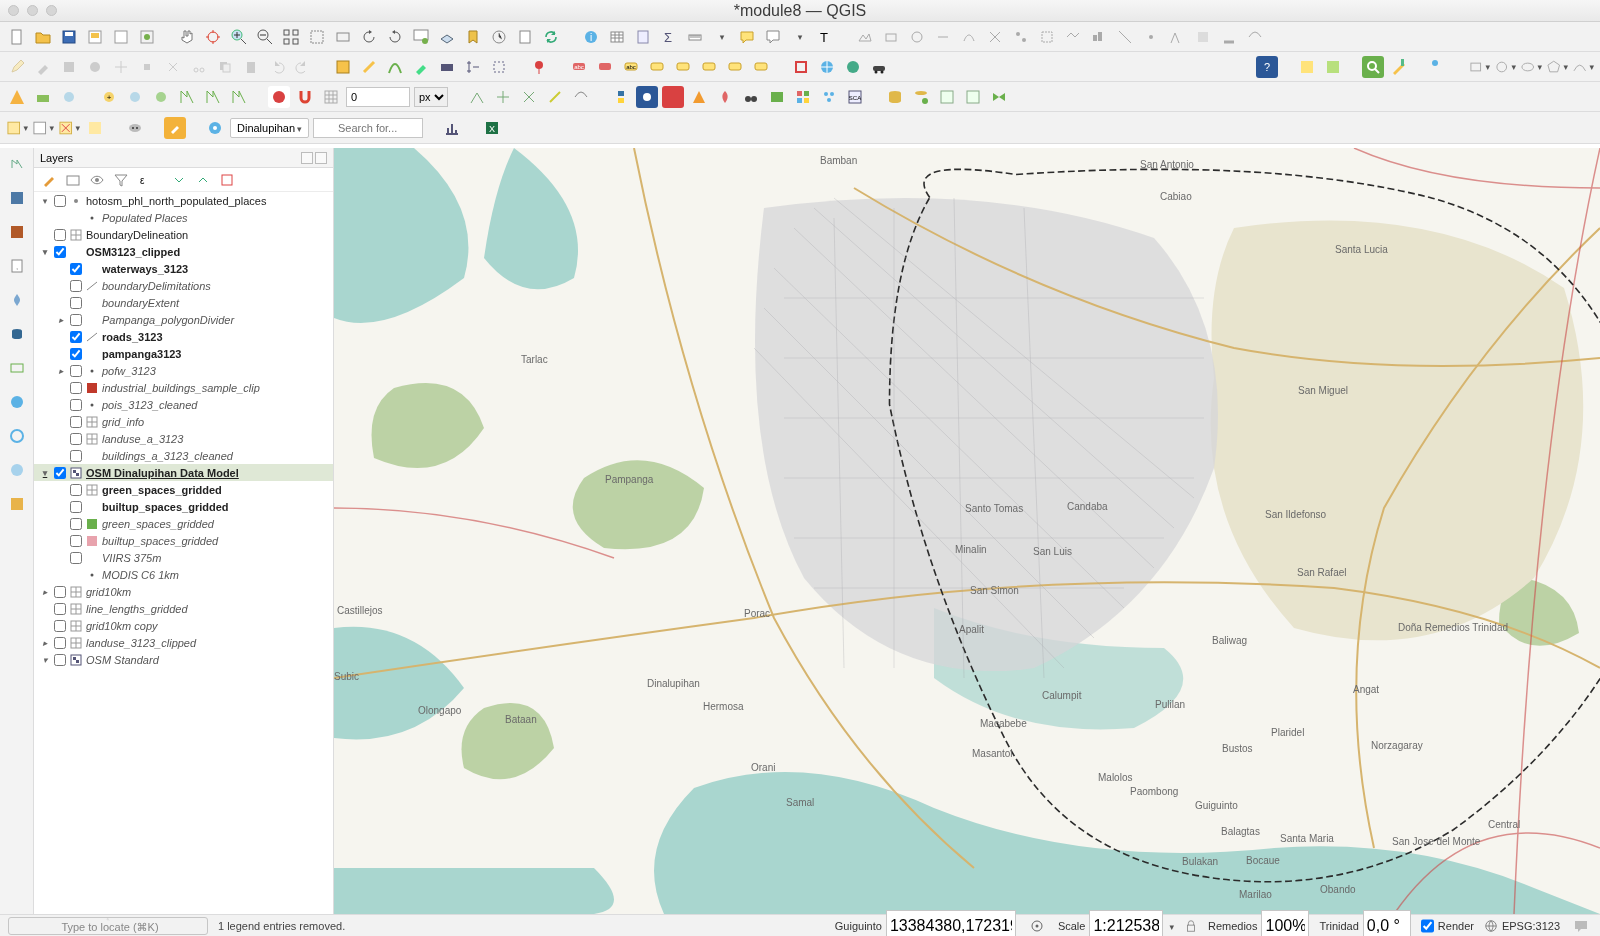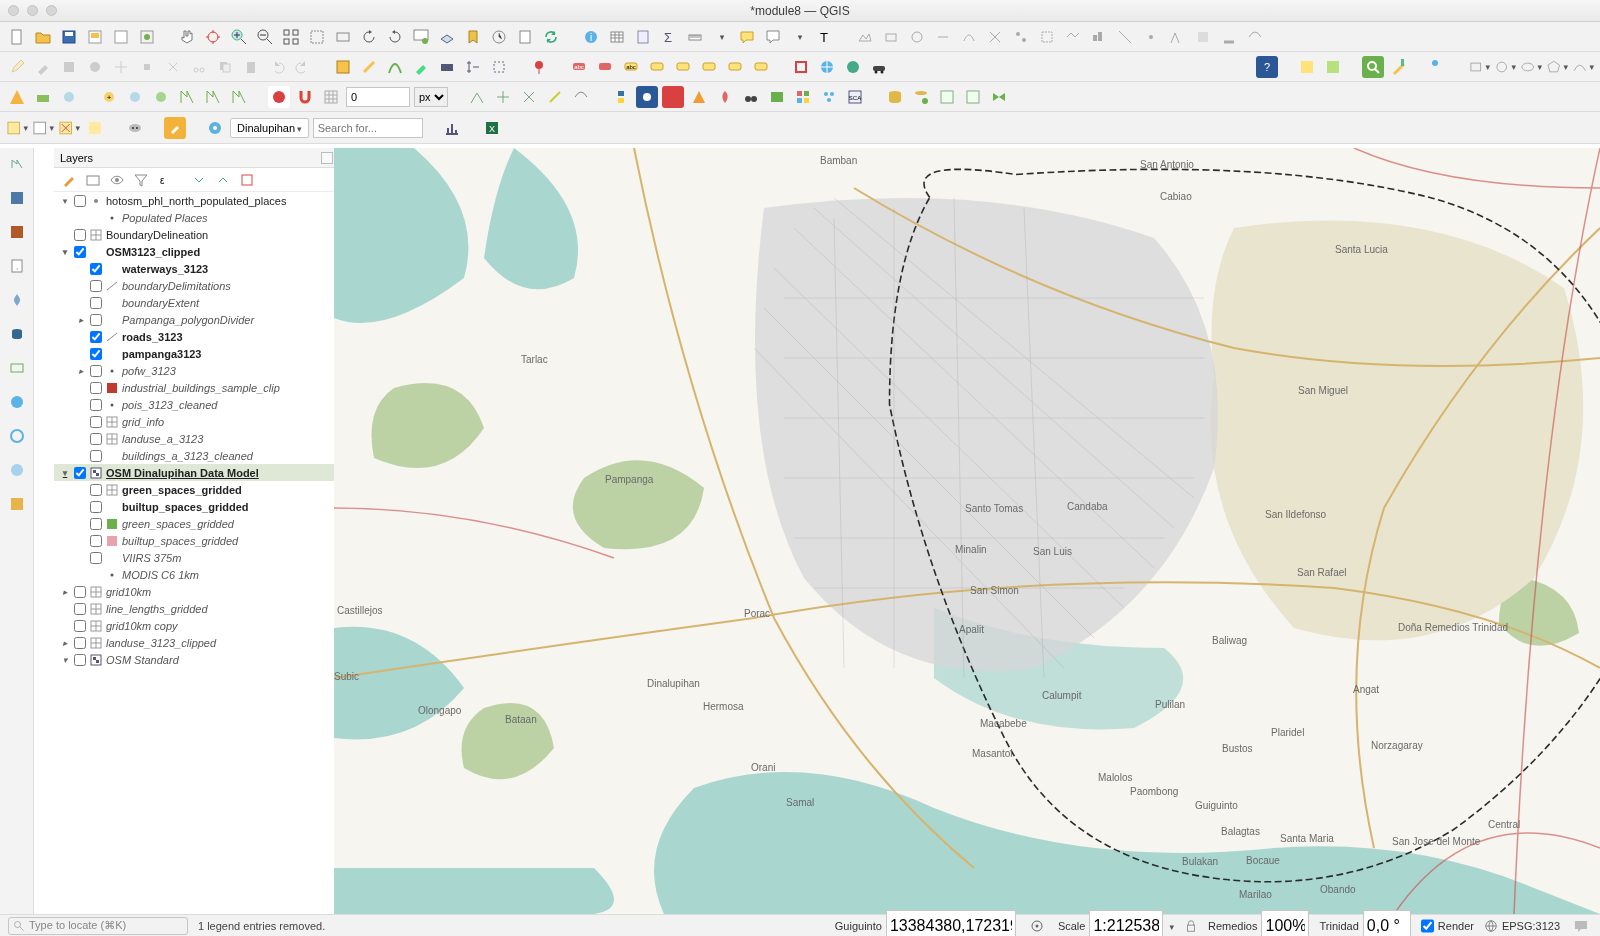--- a/index.html
+++ b/index.html
@@ -2,38 +2,38 @@
 <html><head>
 <meta charset="utf-8">
 <style>
 * { box-sizing: border-box; margin: 0; padding: 0; font-family: -apple-system, "Helvetica Neue", Arial, sans-serif; }
 html, body { width: 1600px; height: 936px; overflow: hidden; background: #fff; }
 
 
 .titlebar { height: 22px; background: linear-gradient(#f6f6f6,#e9e9e9); display:flex; align-items:center; justify-content:center; position:relative; border-bottom:1px solid #d0d0d0;}
 .titlebar .dots { position:absolute; left:8px; display:flex; gap:8px;}
 .dot { width:11px; height:11px; border-radius:50%; background:#d6d6d6; border:1px solid #c4c4c4;}
-.titlebar .title { font-size:12px; color:#3b3b3b;}
+.titlebar .title { font-size:16px; color:#3b3b3b;}
 
 
 .toolbar { height:30px; background:#f2f2f2; border-bottom:1px solid #dcdcdd; display:flex; align-items:center; padding:0 6px; gap:4px;}
 .toolbar.row4 { height:32px; }
 .sep { width:10px;}
 .tbtn { width:22px; height:22px; border-radius:3px; display:flex; align-items:center; justify-content:center; cursor:default;}
 .ic { width:16px; height:16px; display:inline-block;}
 .input-sm { height:20px; font-size:11px; border:1px solid #c6c6c6; background:#fff; padding:0 4px;}
 .dropdown-arrow::after{content:"▾"; font-size:9px; color:#555; margin-left:2px;}
 
 
 .body-area{ position:absolute; top:148px; left:0; right:0; bottom:22px;}
 .leftstrip { position:absolute; left:0; top:0; bottom:0; width:34px; background:#f3f3f3; border-right:1px solid #dcdcdd; display:flex; flex-direction:column; align-items:center; padding-top:4px; gap:10px;}
 .leftstrip .tbtn{width:24px;height:24px;}
 
 
-.panel { position:absolute; left:34px; top:0; bottom:0; width:300px; border-right:1px solid #dcdcdd; background:#fff; display:flex; flex-direction:column;margin-left:20px;}
+.panel { position:absolute; left:34px; top:0; bottom:0; width:300px; border-right:1px solid #dcdcdd; background:#fff; display:flex; flex-direction:column;}
 .panel-header{height:20px; background:#f4f4f4; border-bottom:1px solid #dcdcdd; font-size:11px; padding:2px 6px; display:flex; align-items:center; justify-content:space-between;}
 .panel-header .hbtns{display:flex; gap:2px;}
 .panel-header .hbtn{width:12px;height:12px;border:1px solid #bcbcbc;background:#f9f9f9;}
 .panel-toolbar{height:24px; border-bottom:1px solid #ececec; display:flex; align-items:center; gap:6px; padding:0 6px;}
 .panel-toolbar .tbtn{width:18px;height:18px;}
 .tree{flex:1; overflow:auto; font-size:11px; color:#222;}
 .node{display:flex; align-items:center; gap:4px; height:17px; padding-right:4px; white-space:nowrap;}
 .node .exp{width:10px; text-align:center; color:#666; font-size:9px; cursor:default;}
 .node .exp.blank{color:transparent;}
 .node input[type=checkbox]{width:12px;height:12px;}
@@ -42,34 +42,34 @@
 .node.italic{font-style:italic; color:#555;}
 .node.sel{background:#dfe8d6; text-decoration:underline;}
 .lvl0{padding-left:6px;} .lvl1{padding-left:22px;}
 
 
 .canvas { position:absolute; left:334px; right:0; top:0; bottom:0; background:#f6f6f4; overflow:hidden;}
 .canvas svg{position:absolute; inset:0;}
 
 
 .statusbar{position:absolute; left:0; right:0; bottom:0; height:22px; background:#f2f2f2; border-top:1px solid #dcdcdd; display:flex; align-items:center; font-size:11px; color:#333; gap:10px; padding:0 8px;}
-.statusbar .locate{border:1px solid #c6c6c6; border-radius:3px; height:18px; width:180px; display:flex; align-items:center; padding:0 4px; color:#888;}
+.statusbar .locate{border:1px solid #c6c6c6; border-radius:3px; height:18px; width:200px; display:flex; align-items:center; padding:0 4px; color:#888;flex-direction:column;}
 .statusbar .legendmsg{color:#444;}
 .statusbar .spacer{flex:1;}
 .statusbar .field{display:flex; align-items:center; gap:4px;}
 .statusbar input{height:32px; border:1px solid #c6c6c6; font-size:16px; padding:0 3px;}
 .statusbar .lock{width:14px;height:14px;}
 
 
 .spinbox{display:flex; align-items:center;}
 .spinbox input{width:64px;}
 select.unit{height:20px; font-size:11px; border:1px solid #c6c6c6;}
 
 .country-btn{height:20px; border:1px solid #c6c6c6; background:#fff; font-size:11px; padding:0 6px; border-radius:2px;}
-.search-for{width:110px;}
+.search-for{width:110px;text-align:center;}
 
 </style>
 </head>
 <body>
 
 <div class="titlebar">
   <div class="dots">
     <div class="dot"></div>
     <div class="dot"></div>
     <div class="dot"></div>

